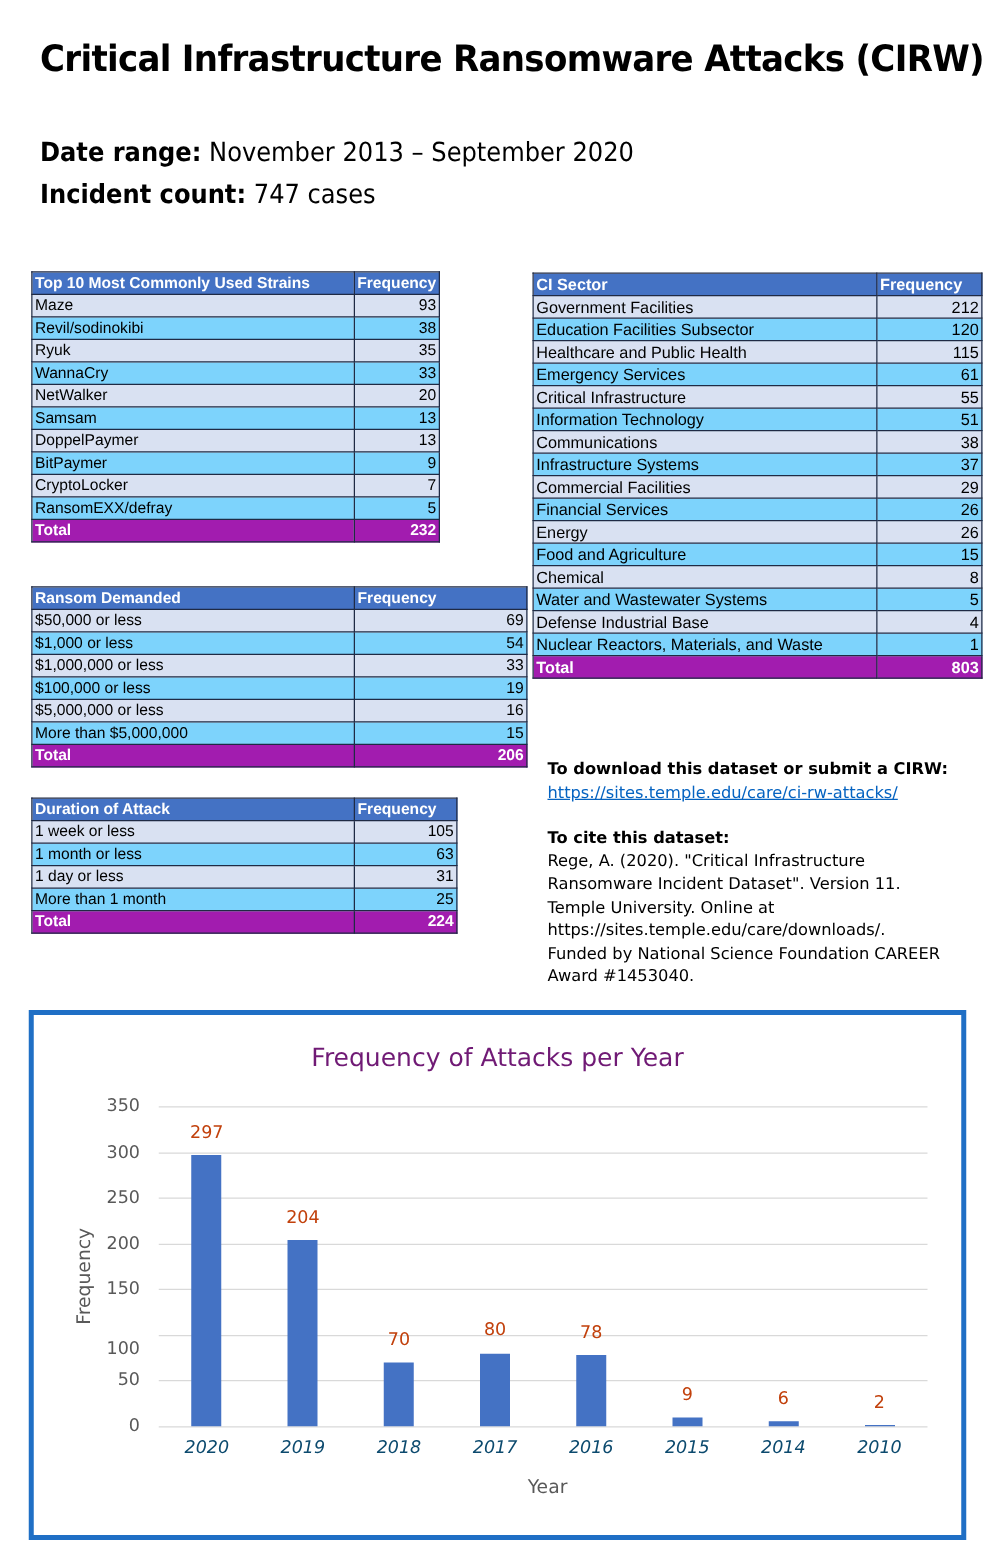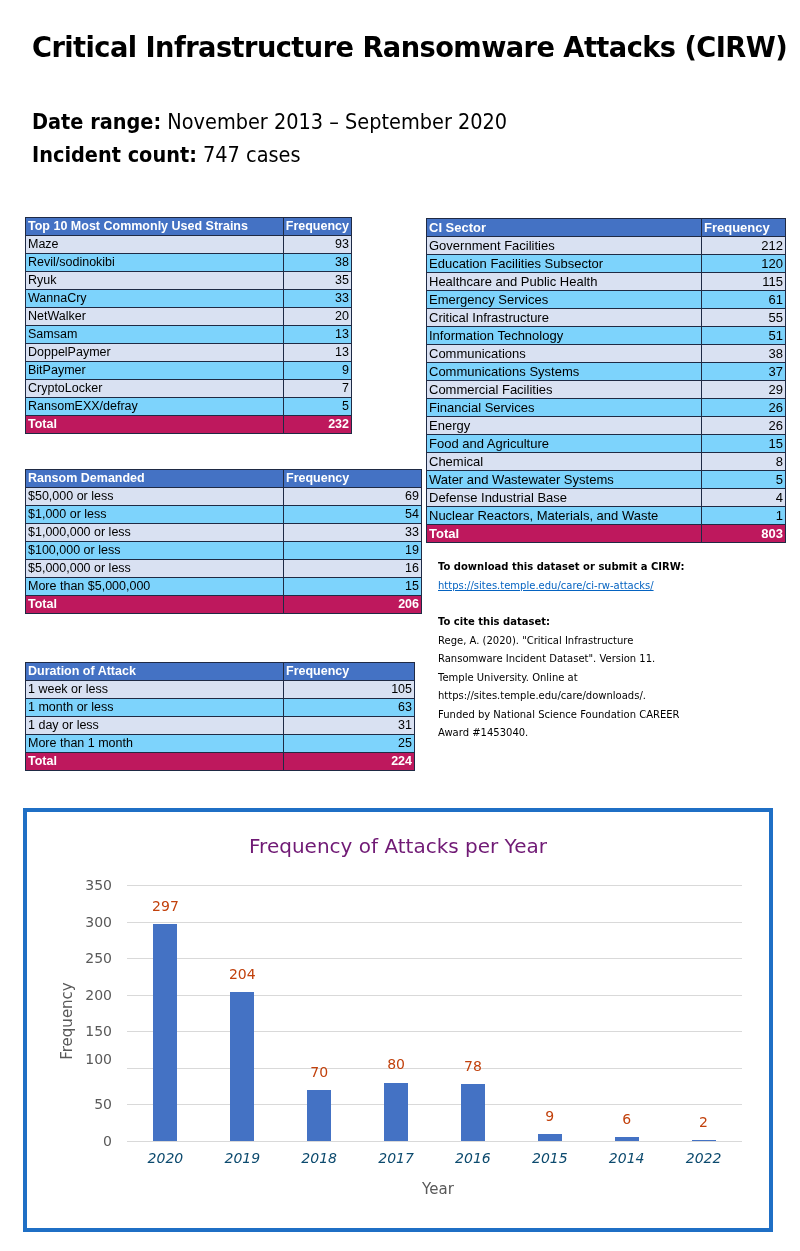--- a/index.html
+++ b/index.html
@@ -3,25 +3,25 @@
 <meta charset="utf-8">
 <style>
   html, body { margin:0; padding:0; background:#ffffff; }
   body { width:800px; height:1251px; position:relative; overflow:hidden; font-family:"Liberation Sans", sans-serif; color:#000; }
   .title { position:absolute; left:32px; top:30px; font-family:"DejaVu Sans", sans-serif; font-weight:bold; font-size:29px; letter-spacing:-0.6px; white-space:nowrap; transform:scaleX(0.94); transform-origin:left; }
   .meta { position:absolute; left:32px; font-family:"DejaVu Sans", sans-serif; font-size:21px; white-space:nowrap; transform:scaleX(0.92); transform-origin:left; }
   .meta b { font-weight:bold; }
   table.dt { position:absolute; border-collapse:collapse; font-family:"Liberation Sans", sans-serif; font-size:12.5px; }
   table.dt td, table.dt th { border:1px solid #1f2a44; padding:0 2px; height:17px; line-height:17px; white-space:nowrap; }
   table.dt th { background:#4472c4; color:#fff; font-weight:bold; text-align:left; }
-  table.dt tr.total td { background:#be185d; color:#fff; font-weight:bold; }
+  table.dt tr.total td { background:#a21caf; color:#fff; font-weight:bold; }
   table.dt td.num { text-align:right; }
   table.dt tr.alt td { background:#d9e1f2; }
   table.dt tr.row td { background:#7dd3fc; }
-  .info { position:absolute; left:438px; top:558px; font-family:"DejaVu Sans", sans-serif; font-size:10px; line-height:18.5px; width:350px; }
+  .info { position:absolute; left:438px; top:607px; font-family:"DejaVu Sans", sans-serif; font-size:13px; line-height:18.5px; width:350px; }
   .info .h { font-weight:bold; }
   .info a { color:#0563c1; text-decoration:underline; }
   .info .gap { height:18px; }
   .chart-frame { position:absolute; left:23px; top:808px; width:742px; height:416px; border:4px solid #1f6fc5; background:#fff; }
   .chart-title { position:absolute; left:0; right:0; top:22px; text-align:center; font-family:"DejaVu Sans", sans-serif; font-size:20px; color:#701a75; }
   .plot { position:absolute; left:100px; top:73px; width:615px; height:256px; }
   .gridline { position:absolute; left:0; right:0; height:1px; background:#d9d9d9; }
   .ytick { position:absolute; right:630px; width:50px; text-align:right; font-family:"DejaVu Sans", sans-serif; font-size:14px; color:#595959; transform:translateY(-50%); }
   .bar { position:absolute; bottom:0; width:24px; background:#4472c4; }
   .blabel { position:absolute; width:60px; text-align:center; font-family:"DejaVu Sans", sans-serif; font-size:14px; color:#c2410c; }
@@ -117,21 +117,21 @@
       <tr class="row">
       <td>More than $5,000,000</td>
       <td class="num">15</td>
       </tr>
       <tr class="total">
     <td>Total</td>
     <td class="num">206</td>
       </tr>
     </tbody>
   </table>
-<table class="dt" id="t-duration" style="left:25px; top:662px; width:390px;">
+<table class="dt" id="t-duration" style="left:25px; top:638px; width:341px;">
     <tbody>
       <tr>
     <th style="width:253px">Duration of Attack</th>
     <th>Frequency</th>
       </tr>
       <tr class="alt">
       <td>1 week or less</td>
       <td class="num">105</td>
       </tr>
       <tr class="row">
@@ -180,21 +180,21 @@
       </tr>
       <tr class="row">
       <td>Information Technology</td>
       <td class="num">51</td>
       </tr>
       <tr class="alt">
       <td>Communications</td>
       <td class="num">38</td>
       </tr>
       <tr class="row">
-      <td>Communications Systems</td>
+      <td>Infrastructure Systems</td>
       <td class="num">37</td>
       </tr>
       <tr class="alt">
       <td>Commercial Facilities</td>
       <td class="num">29</td>
       </tr>
       <tr class="row">
       <td>Financial Services</td>
       <td class="num">26</td>
       </tr>
@@ -244,21 +244,21 @@
 
 <div class="chart-frame">
   <div class="chart-title">Frequency of Attacks per Year</div>
   <div class="ylabel">Frequency</div>
   <div class="plot" id="plot">
       <div class="gridline" style="top:256px"></div>
       <div class="ytick" style="top:256px">0</div>
       <div class="gridline" style="top:219.42857142857144px"></div>
       <div class="ytick" style="top:219.42857142857144px">50</div>
       <div class="gridline" style="top:182.85714285714286px"></div>
-      <div class="ytick" style="top:174px">100</div>
+      <div class="ytick" style="top:194px">100</div>
       <div class="gridline" style="top:146.28571428571428px"></div>
       <div class="ytick" style="top:146.28571428571428px">150</div>
       <div class="gridline" style="top:109.71428571428572px"></div>
       <div class="ytick" style="top:109.71428571428572px">200</div>
       <div class="gridline" style="top:73.14285714285714px"></div>
       <div class="ytick" style="top:73.14285714285714px">250</div>
       <div class="gridline" style="top:36.571428571428584px"></div>
       <div class="ytick" style="top:36.571428571428584px">300</div>
       <div class="gridline" style="top:0px"></div>
       <div class="ytick" style="top:0px">350</div>
@@ -278,16 +278,16 @@
       <div class="blabel" style="left:315.9375px; top:172.94857142857143px">78</div>
       <div class="xtick" style="left:315.9375px">2016</div>
       <div class="bar" style="left:410.8125px; height:6.582857142857143px"></div>
       <div class="blabel" style="left:392.8125px; top:223.41714285714286px">9</div>
       <div class="xtick" style="left:392.8125px">2015</div>
       <div class="bar" style="left:487.6875px; height:4.388571428571429px"></div>
       <div class="blabel" style="left:469.6875px; top:225.61142857142858px">6</div>
       <div class="xtick" style="left:469.6875px">2014</div>
       <div class="bar" style="left:564.5625px; height:1.4628571428571429px"></div>
       <div class="blabel" style="left:546.5625px; top:228.53714285714287px">2</div>
-      <div class="xtick" style="left:546.5625px">2022</div>
+      <div class="xtick" style="left:546.5625px">2010</div>
     </div>
   <div class="xlabel">Year</div>
 </div>
 
 </body></html>

